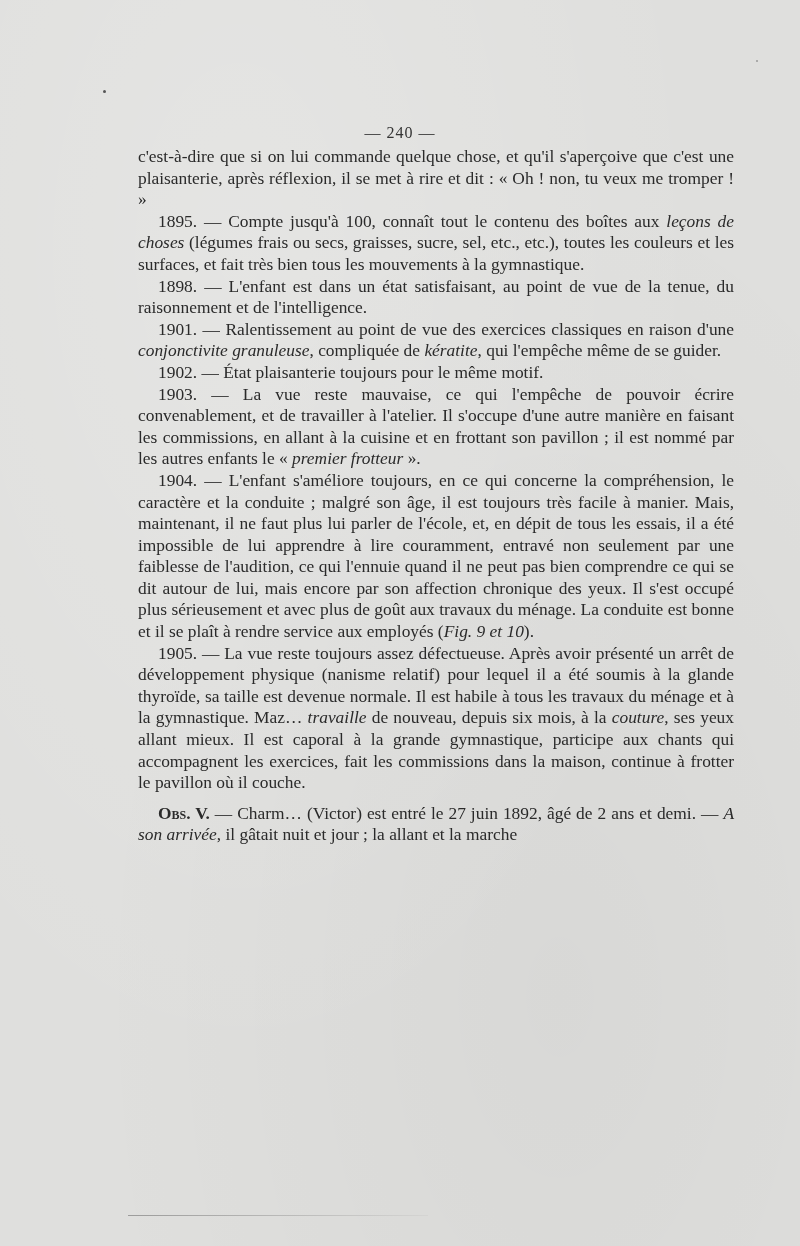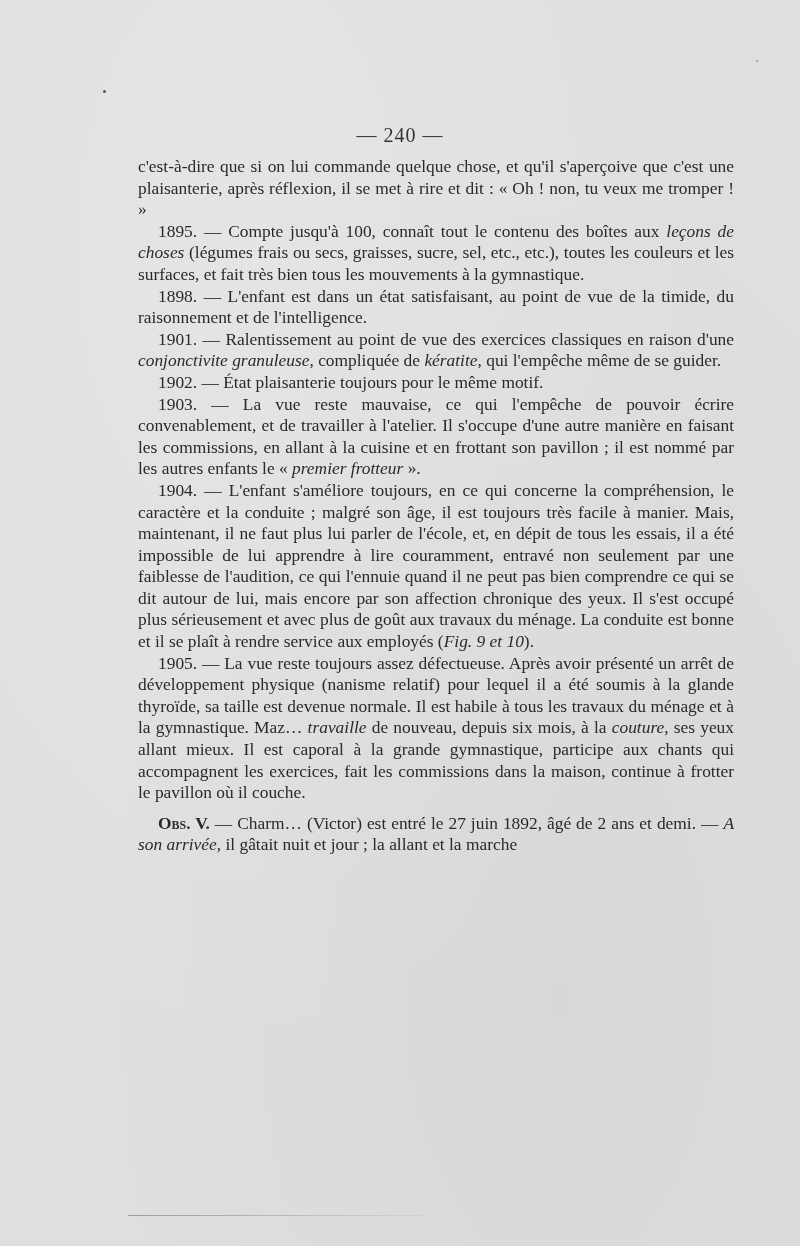--- a/index.html
+++ b/index.html
@@ -29,28 +29,28 @@
       width: 3px; height: 3px;
       border-radius: 50%;
       background: #555;
     }
     .page-number {
       position: absolute;
       top: 124px;
       left: 0;
       width: 100%;
       text-align: center;
-      font-size: 20px;
+      font-size: 16px;
       letter-spacing: 1px;
       color: #333;
     }
     .text-block {
       position: absolute;
       left: 138px;
-      top: 156px;
+      top: 146px;
       width: 596px;
       font-size: 17.4px;
       line-height: 21.6px;
       text-align: justify;
       hyphens: none;
     }
     .text-block p {
       margin: 0;
       text-indent: 20px;
     }
@@ -81,21 +81,21 @@
 
 <div class="page">
   <div class="speck" style="left:103px;top:90px;"></div>
   <div class="speck" style="left:756px;top:60px;width:2px;height:2px;opacity:.5"></div>
 
   <div class="page-number">— 240 —</div>
 
   <div class="text-block">
     <p class="no-indent"><span>c'est-à-dire que si on lui commande quelque chose, et qu'il s'aperçoive que c'est une plaisanterie, après réflexion, il se met à rire et dit : « Oh ! non, tu veux me tromper ! »</span></p>
     <p><span>1895.</span><span> — Compte jusqu'à 100, connaît tout le contenu des boîtes aux </span><em>leçons de choses</em><span> (légumes frais ou secs, graisses, sucre, sel, etc., etc.), toutes les couleurs et les surfaces, et fait très bien tous les mouvements à la gymnastique.</span></p>
-    <p><span>1898.</span><span> — L'enfant est dans un état satisfaisant, au point de vue de la timide, du raisonnement et de l'intelligence.</span></p>
+    <p><span>1898.</span><span> — L'enfant est dans un état satisfaisant, au point de vue de la tenue, du raisonnement et de l'intelligence.</span></p>
     <p><span>1901.</span><span> — Ralentissement au point de vue des exercices classiques en raison d'une </span><em>conjonctivite granuleuse</em><span>, compliquée de </span><em>kératite</em><span>, qui l'empêche même de se guider.</span></p>
     <p><span>1902.</span><span> — État plaisanterie toujours pour le même motif.</span></p>
     <p><span>1903.</span><span> — La vue reste mauvaise, ce qui l'empêche de pouvoir écrire convenablement, et de travailler à l'atelier. Il s'occupe d'une autre manière en faisant les commissions, en allant à la cuisine et en frottant son pavillon ; il est nommé par les autres enfants le « </span><em>premier frotteur</em><span> ».</span></p>
     <p><span>1904.</span><span> — L'enfant s'améliore toujours, en ce qui concerne la compréhension, le caractère et la conduite ; malgré son âge, il est toujours très facile à manier. Mais, maintenant, il ne faut plus lui parler de l'école, et, en dépit de tous les essais, il a été impossible de lui apprendre à lire couramment, entravé non seulement par une faiblesse de l'audition, ce qui l'ennuie quand il ne peut pas bien comprendre ce qui se dit autour de lui, mais encore par son affection chronique des yeux. Il s'est occupé plus sérieusement et avec plus de goût aux travaux du ménage. La conduite est bonne et il se plaît à rendre service aux employés (</span><em>Fig. 9 et 10</em><span>).</span></p>
     <p><span>1905.</span><span> — La vue reste toujours assez défectueuse. Après avoir présenté un arrêt de développement physique (nanisme relatif) pour lequel il a été soumis à la glande thyroïde, sa taille est devenue normale. Il est habile à tous les travaux du ménage et à la gymnastique. Maz… </span><em>travaille</em><span> de nouveau, depuis six mois, à la </span><em>couture</em><span>, ses yeux allant mieux. Il est caporal à la grande gymnastique, participe aux chants qui accompagnent les exercices, fait les commissions dans la maison, continue à frotter le pavillon où il couche.</span></p>
     <p class="obs"><span class="sc">Obs. V.</span><span> — Charm… (Victor) est entré le 27 juin 1892, âgé de 2 ans et demi. — </span><em>A son arrivée</em><span>, il gâtait nuit et jour ; la allant et la marche</span></p>
   </div>
 
   <div class="bottom-rule"></div>
 </div>

